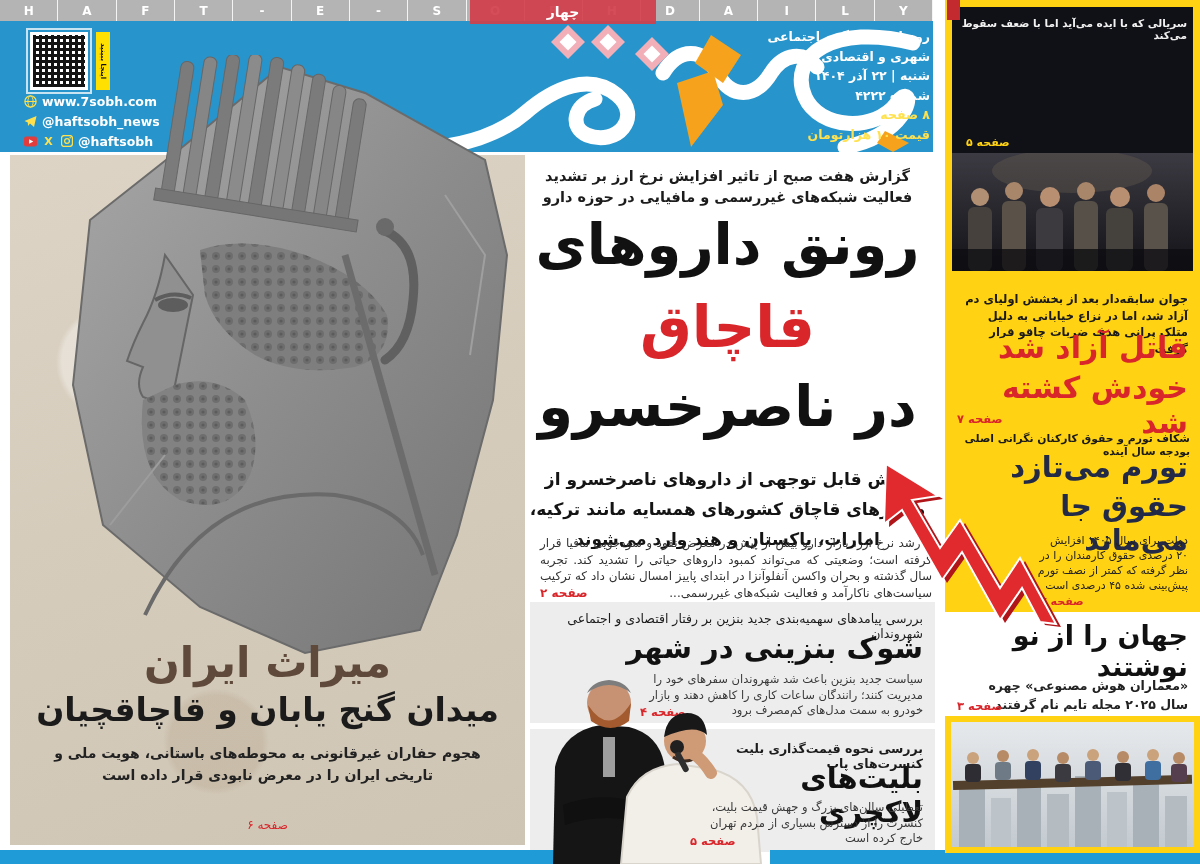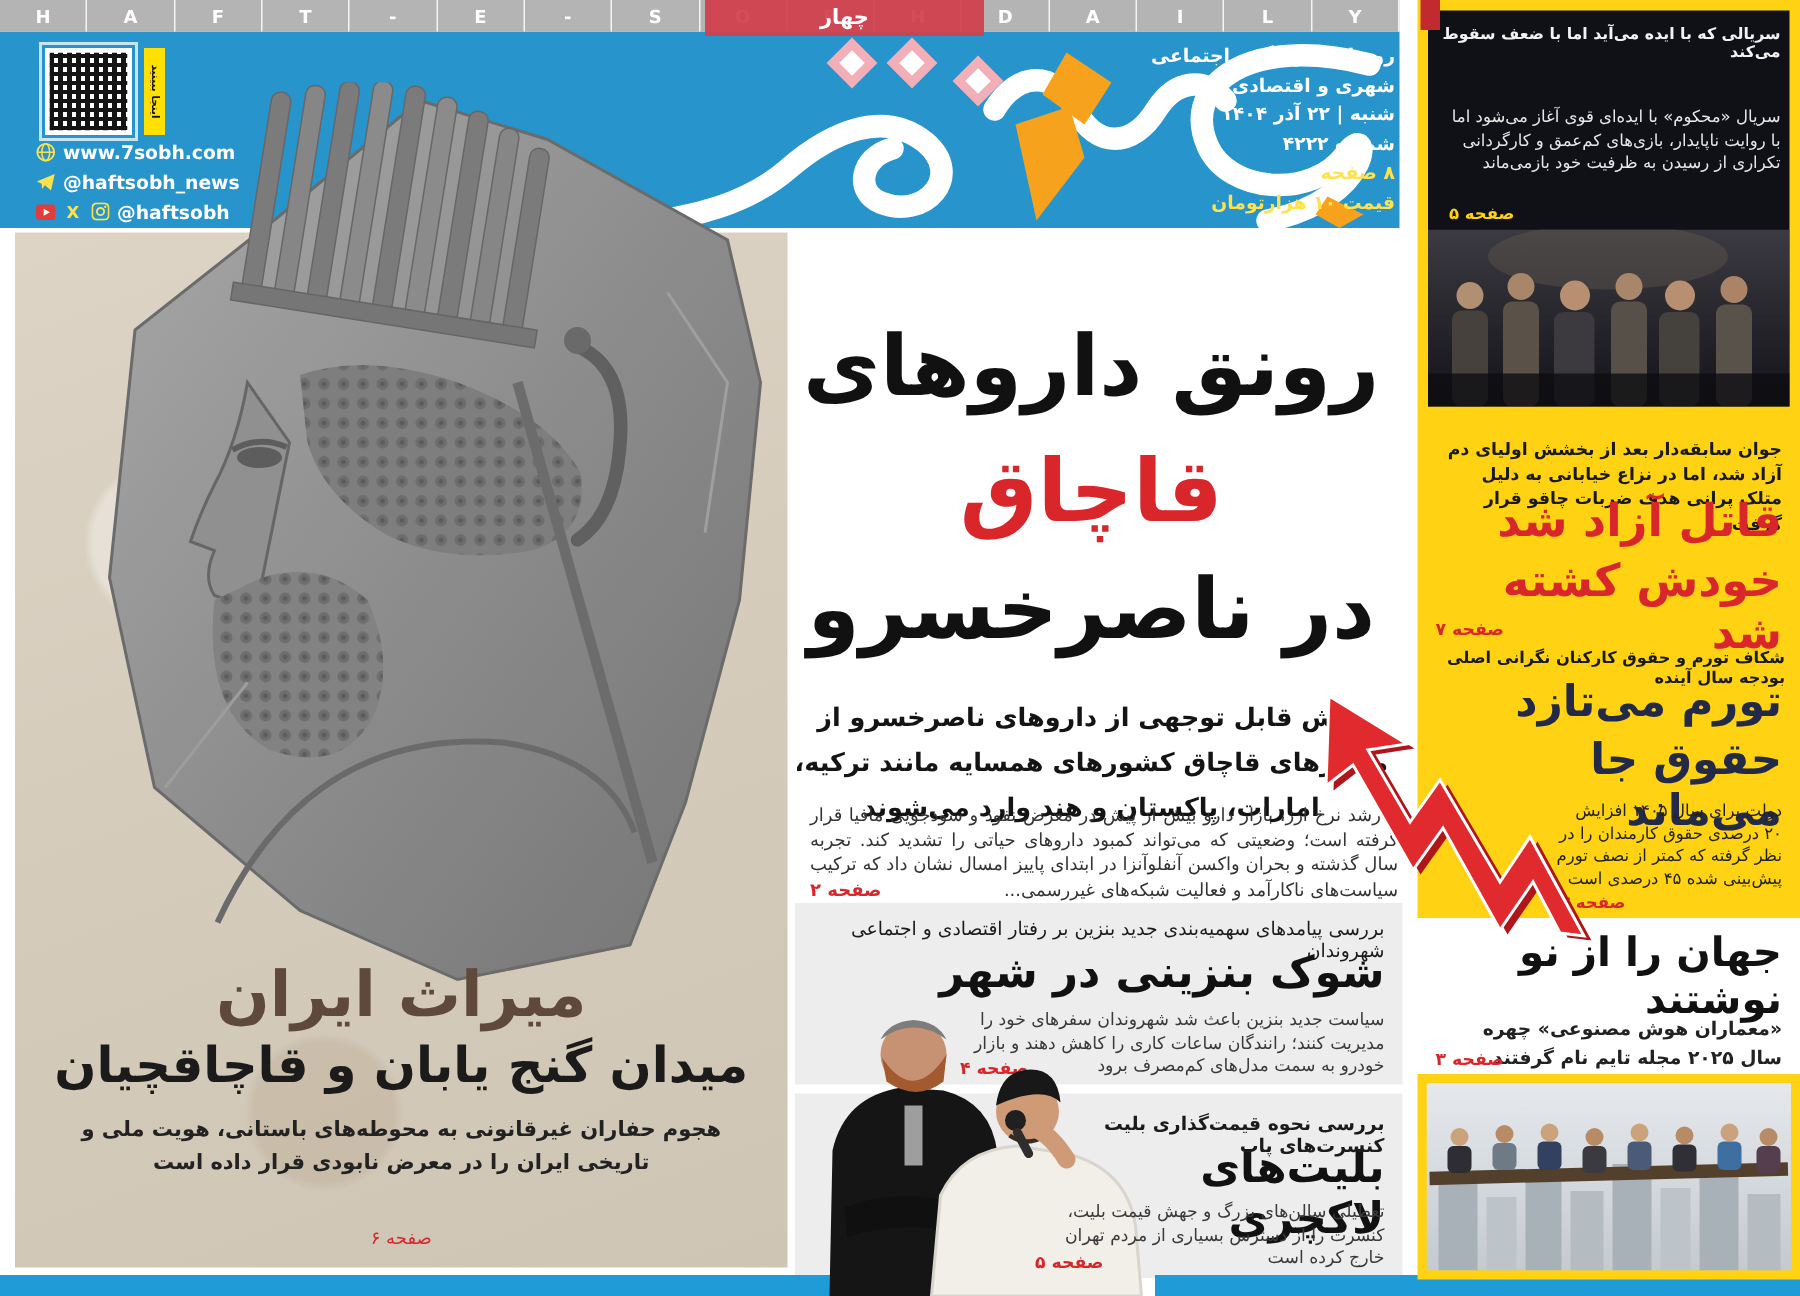--- a/index.html
+++ b/index.html
@@ -260,20 +260,21 @@
     <line x1="330" y1="200" x2="420" y2="520" stroke="#6c6c6c" stroke-width="7"></line>
     <path d="M 130 560 Q 190 430 320 440 Q 390 450 408 500" fill="none" stroke="#6a6a6a" stroke-width="4"></path>
     <path d="M 95 470 L 150 400" stroke="#9d9d9d" stroke-width="2" fill="none"></path>
     <path d="M 430 140 L 470 200 L 455 300" stroke="#9f9f9f" stroke-width="2" fill="none"></path>
   </svg>
   <div class="abs h-title1 rtl">میراث ایران</div>
   <div class="abs h-title2 rtl">میدان گنج یابان و قاچاقچیان</div>
   <div class="abs h-body rtl">هجوم حفاران غیرقانونی به محوطه‌های باستانی، هویت ملی و تاریخی ایران را در معرض نابودی قرار داده است</div>
   <div class="abs h-page rtl">صفحه ۶</div>
 
+  <div class="abs m-kicker rtl">گزارش هفت صبح از تاثیر افزایش نرخ ارز بر تشدید فعالیت شبکه‌های غیررسمی و مافیایی در حوزه دارو</div>
   <div class="abs m-t m-t2 rtl">قاچاق</div>
   <div class="abs m-t m-t1 rtl">رونق داروهای</div>
   <div class="abs m-t m-t3 rtl">در ناصرخسرو</div>
   <div class="abs m-subhead rtl">بخش قابل توجهی از داروهای ناصرخسرو از مسیرهای قاچاق کشورهای همسایه مانند ترکیه، امارات، پاکستان و هند وارد می‌شوند</div>
   <div class="abs m-body rtl">با رشد نرخ ارز، بازار دارو بیش از پیش در معرض نفوذ و سودجویی مافیا قرار گرفته است؛ وضعیتی که می‌تواند کمبود داروهای حیاتی را تشدید کند. تجربه سال گذشته و بحران واکسن آنفلوآنزا در ابتدای پاییز امسال نشان داد که ترکیب سیاست‌های ناکارآمد و فعالیت شبکه‌های غیررسمی...</div>
   <div class="abs m-page rtl">صفحه ۲</div>
 
   <div class="abs graybox box-fuel"></div>
   <div class="abs f-kicker rtl">بررسی پیامدهای سهمیه‌بندی جدید بنزین بر رفتار اقتصادی و اجتماعی شهروندان</div>
   <div class="abs f-title rtl">شوک بنزینی در شهر</div>
@@ -300,21 +301,20 @@
     <path d="M 148 112 q 12 8 24 0" stroke="#3a2a20" stroke-width="3" fill="none"></path>
     <path d="M 186 128 Q 176 112 166 108" stroke="#cf9a76" stroke-width="12" fill="none" stroke-linecap="round"></path>
     <circle cx="152" cy="102" r="7" fill="#202020"></circle>
     <rect x="154" y="106" width="6" height="22" rx="3" fill="#2e2e2e" transform="rotate(-28 157 117)"></rect>
   </svg>
 
   <div class="abs serial-card"></div>
   <div class="abs red-tab"></div>
   <div class="abs serial-inner"></div>
   <div class="abs s-kicker rtl">سریالی که با ایده می‌آید اما با ضعف سقوط می‌کند</div>
-  <div class="abs s-body rtl">سریال «محکوم» با ایده‌ای قوی آغاز می‌شود اما با روایت ناپایدار، بازی‌های کم‌عمق و کارگردانی تکراری از رسیدن به ظرفیت خود بازمی‌ماند</div>
   <div class="abs s-page rtl">صفحه ۵</div>
   <svg class="abs serial-photo" viewBox="0 0 241 118">
     <defs>
         <linearGradient id="sg" x1="0" y1="0" x2="0" y2="1">
       <stop offset="0" stop-color="#3c3a42"></stop>
           <stop offset="1" stop-color="#131318"></stop>
         </linearGradient>
       </defs>
     <rect width="241" height="118" fill="url(#sg)"></rect>
     <ellipse cx="120" cy="18" rx="80" ry="22" fill="#6a6252" opacity="0.35"></ellipse>

